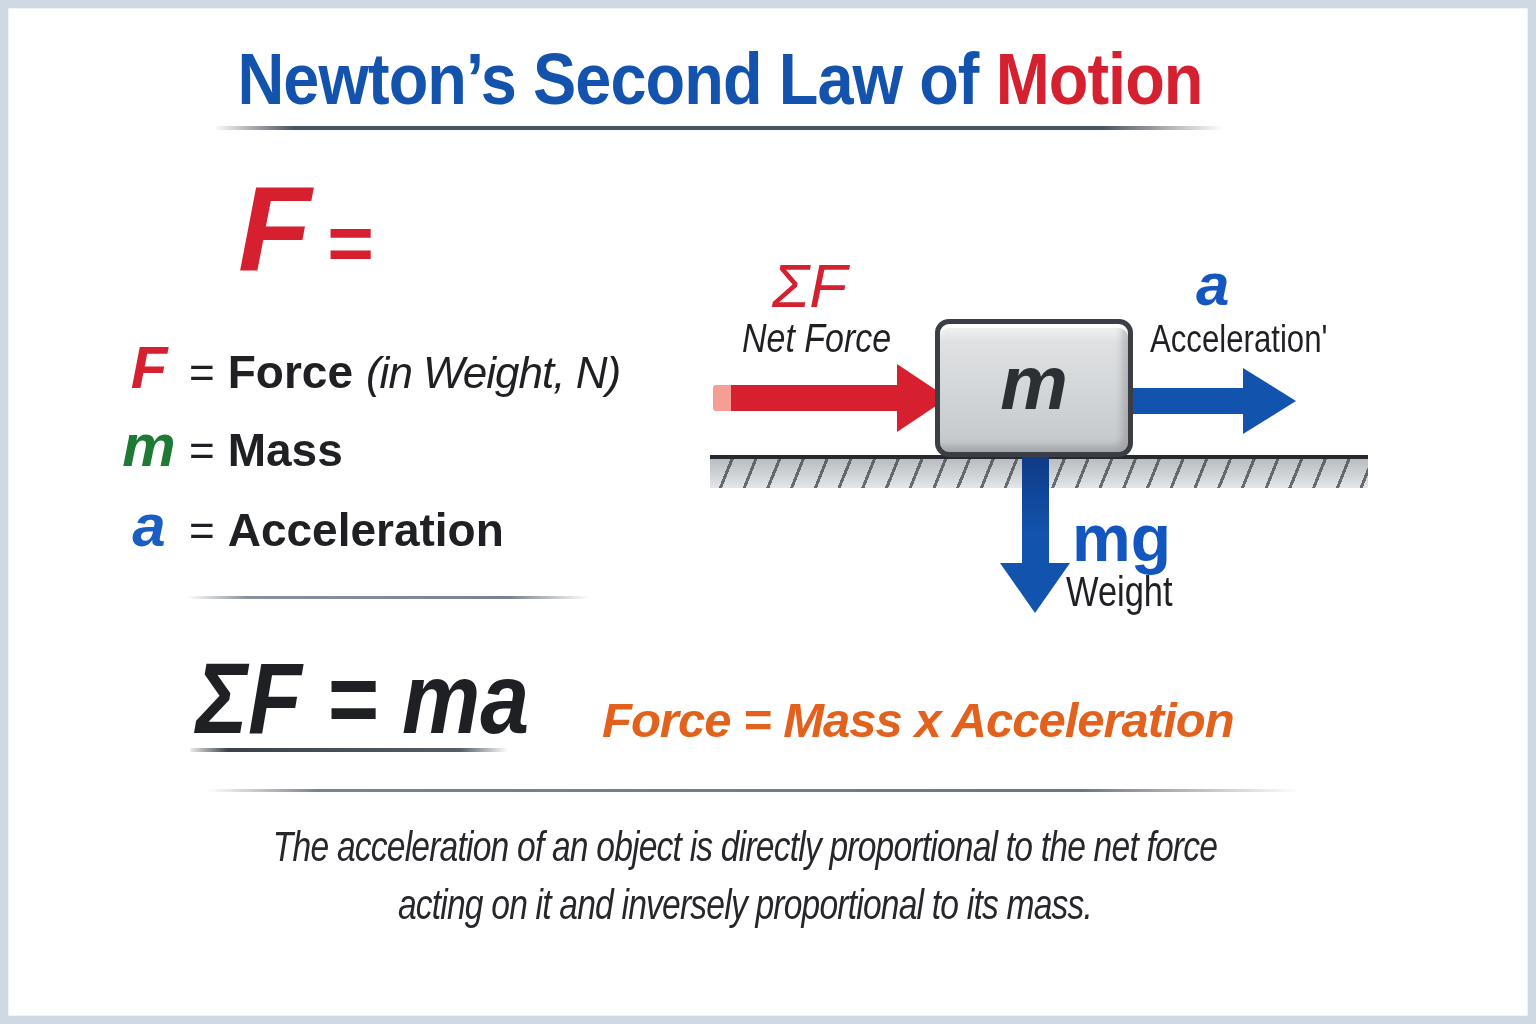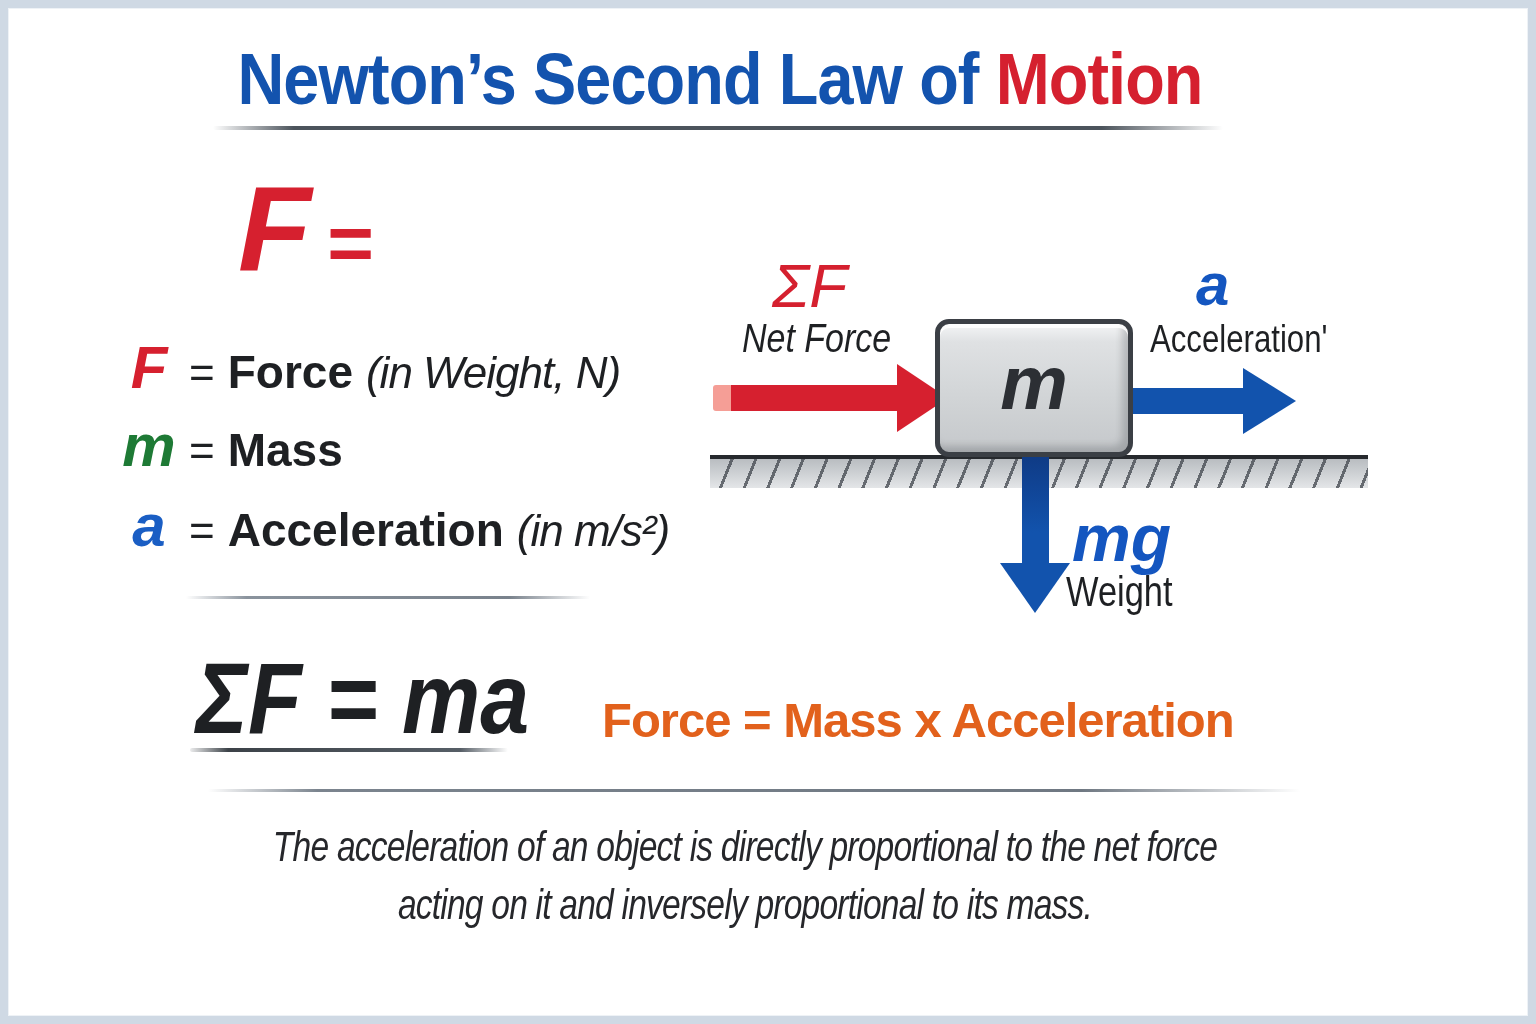--- a/index.html
+++ b/index.html
@@ -107,40 +107,40 @@
       linear-gradient(180deg, #b9bdc1 0%, #d2d5d8 60%, #e4e6e8 100%);
     z-index: 1;
   }
 
   .arrow-down-shaft { left: 1022px; top: 457px; width: 27px; height: 108px;
                       background: linear-gradient(180deg, #0f3b86 0%, #1253ad 70%); z-index: 2; }
   .arrow-down-head  { left: 1000px; top: 563px; width: 0; height: 0;
                       border-top: 50px solid #1253ad;
                       border-left: 35px solid transparent; border-right: 35px solid transparent; z-index: 2; }
 
-  .weight-sym { left: 1072px; top: 500px; font-size: 66px; color: #1456c0; font-weight: bold; font-style: italic; }
+  .weight-sym { left: 1072px; top: 500px; font-size: 66px; color: #1456c0; font-weight: bold; }
   .weight-lbl { left: 1066px; top: 568px; font-size: 42px; color: #1e2023;
                 transform: scaleX(0.82); transform-origin: left top; white-space: nowrap; }
 
   
   .formula-sum {
     left: 196px; top: 648px;
     font-size: 100px; font-weight: bold; font-style: italic;
     color: #1e2023; white-space: nowrap;
     transform: scaleX(0.88); transform-origin: left top;
     line-height: 100px;
   }
   .formula-sum-underline {
     left: 190px; top: 748px; width: 318px; height: 4px;
     background: linear-gradient(to right, rgba(60,66,72,0.1), #3c4248 12%, #565e66 85%, rgba(60,66,72,0));
     border-radius: 2px;
   }
   .formula-words {
     left: 602px; top: 692px;
-    font-size: 49px; font-weight: bold; 
+    font-size: 49px; font-weight: bold; font-style: italic;
     color: #e2611c; white-space: nowrap; letter-spacing: -1px;
   }
   .divider-bottom {
     left: 208px; top: 789px; width: 1092px; height: 3px;
     background: linear-gradient(to right, rgba(110,118,126,0), #7b848e 10%, #6f7882 80%, rgba(110,118,126,0));
   }
 
   
   .caption {
     left: 25px; top: 818px; width: 1440px;
@@ -175,21 +175,20 @@
 </div>
 <div class="abs def-line" style="top:402px">
   <span class="def-symbol c-green">m</span>
   <span class="def-eq">=</span>
   <span class="def-term">Mass</span>
 </div>
 <div class="abs def-line" style="top:482px">
   <span class="def-symbol c-blue">a</span>
   <span class="def-eq">=</span>
   <span class="def-term">Acceleration</span>
-  <span class="def-unit">(in m/s²)</span>
 </div>
 
 <div class="abs divider-left"></div>
 
 <div class="abs sym-label net-force-sym">ΣF</div>
 <div class="abs net-force-lbl">Net Force</div>
 
 <div class="abs arrow-red-cap"></div>
 <div class="abs arrow-red-shaft"></div>
 <div class="abs arrow-red-head"></div>

